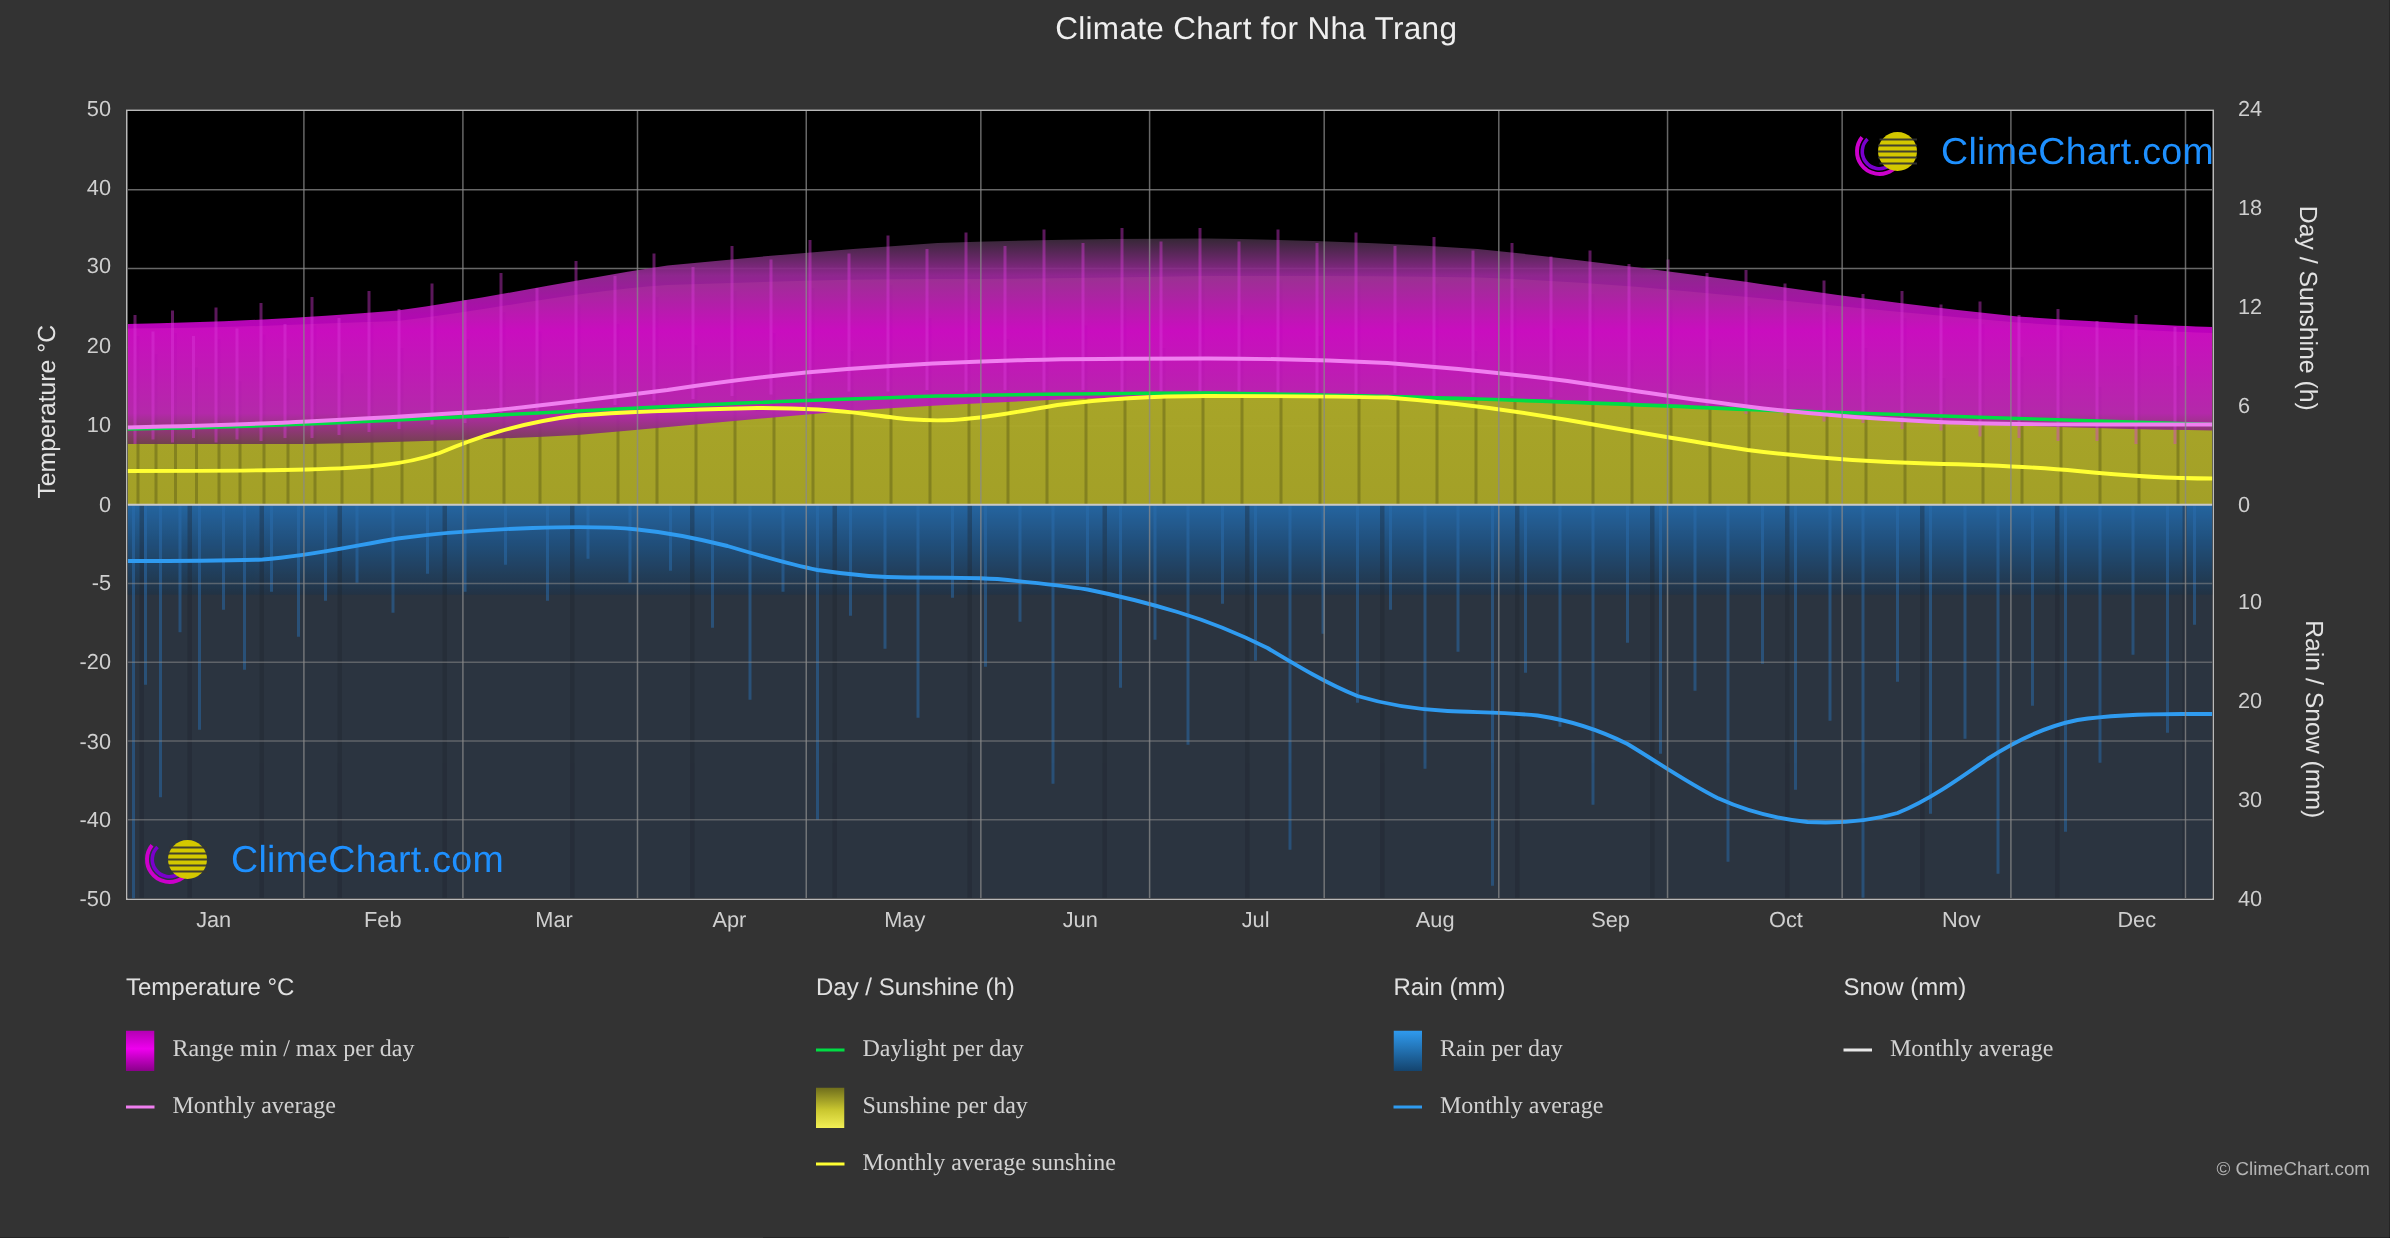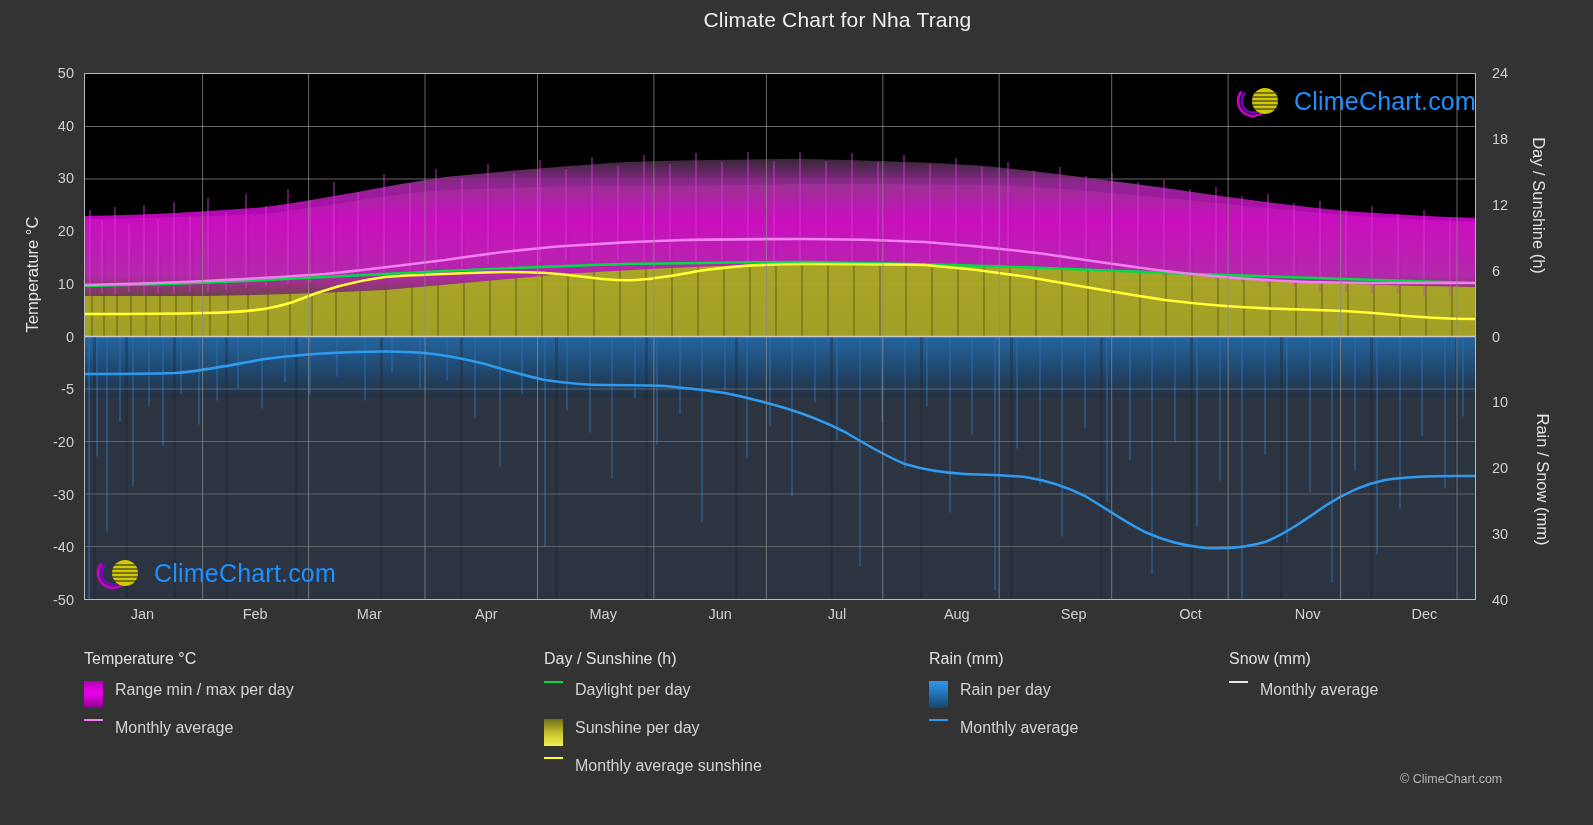--- a/index.html
+++ b/index.html
@@ -53,27 +53,27 @@
   }
 
   #x-ticks{position:absolute;left:84px;top:606px;width:1392px;height:26px;}
   .xtick{position:absolute;top:0;font-size:14.5px;color:#cfcfcf;
          transform:translateX(-50%);white-space:nowrap;}
 
   
   #legend{position:absolute;left:84px;top:650px;width:1420px;height:150px;}
   .legend-col{position:absolute;top:0;}
   .legend-title{font-size:16px;color:#e0e0e0;margin-bottom:13px;white-space:nowrap;}
-  .legend-row{display:flex;height:38px;}
+  .legend-row{display:flex;align-items:center;height:38px;font-family:Liberation Serif, serif;}
   .swatch{width:19px;height:27px;margin-right:12px;flex:0 0 auto;}
   .linekey{width:19px;height:2px;margin-right:12px;flex:0 0 auto;}
   .legend-label{font-size:16px;color:#d2d2d2;white-space:nowrap;}
 
   #copyright{
-    position:absolute;left:1400px;top:772px;width:180px;text-align:left;
+    position:absolute;left:1400px;top:772px;width:180px;text-align:right;
     font-size:12.5px;color:#b5b5b5;
   }
 
   
   .logo{position:absolute;display:flex;align-items:center;}
   .logo-text{font-size:25px;color:#1e90ff;letter-spacing:.2px;margin-left:5px;}
 </style>
 </head>
 <body>
 

